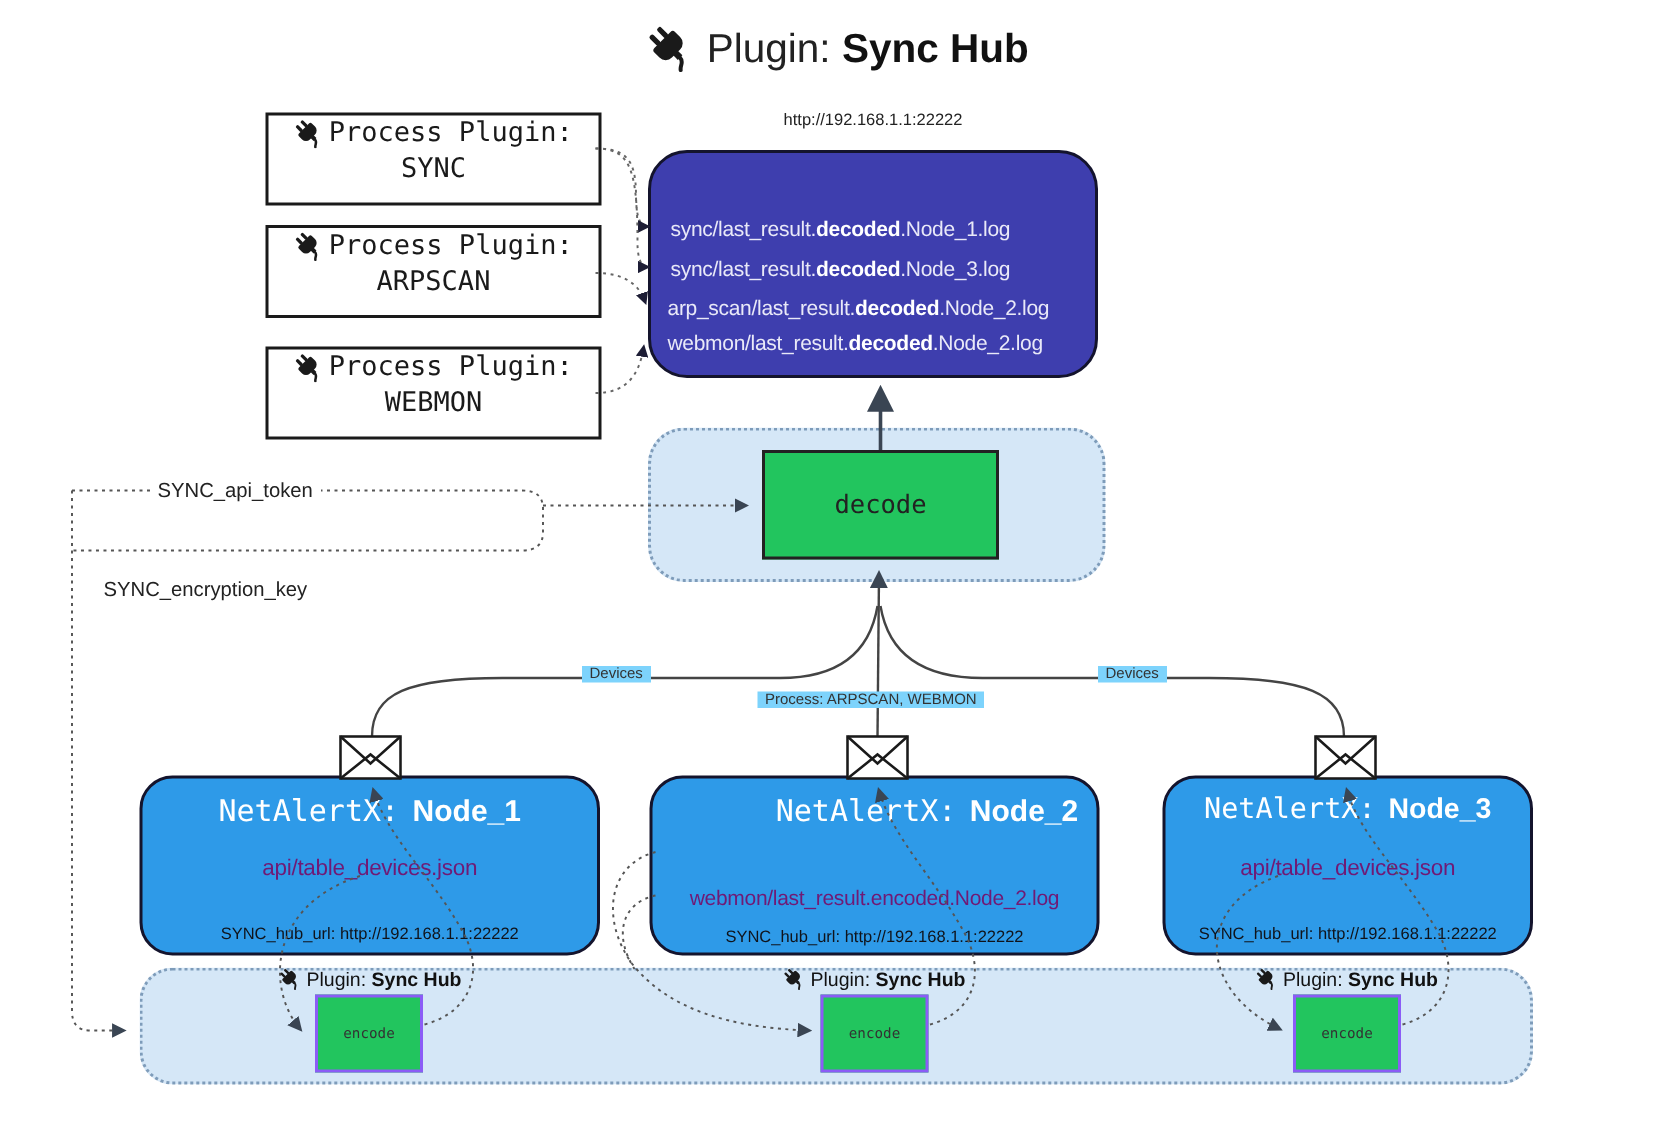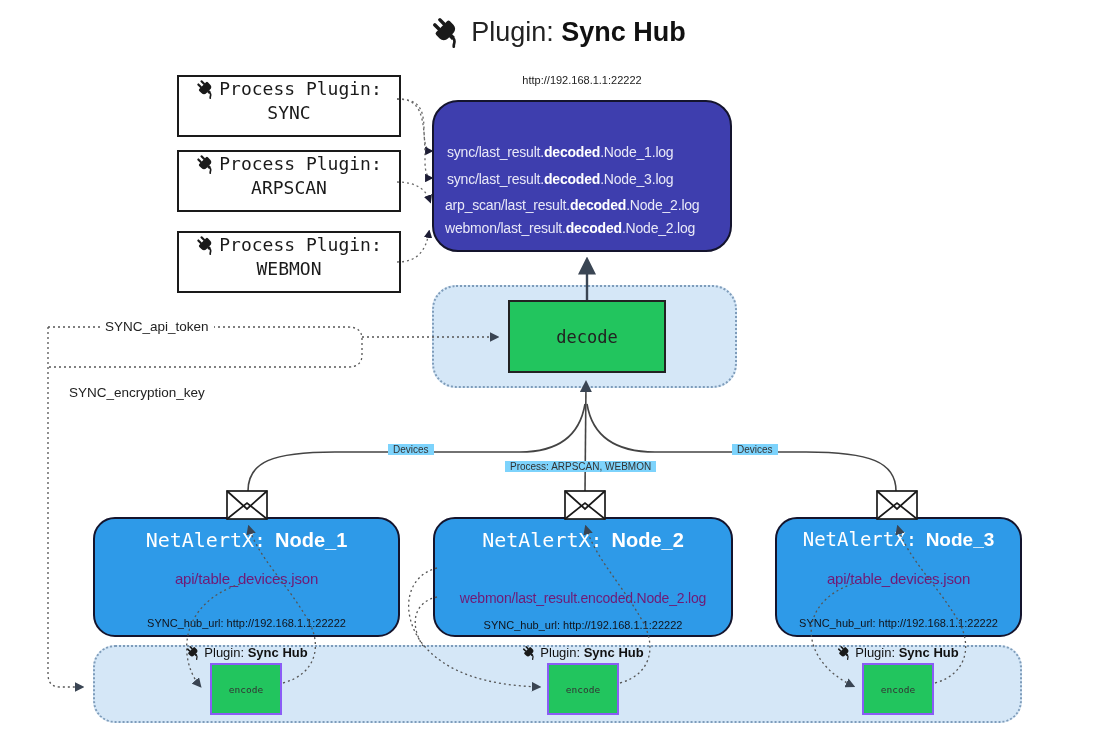--- a/index.html
+++ b/index.html
@@ -125,21 +125,21 @@
   <div class="abs elbl" style="left:388px;top:444px;">Devices</div>
   <div class="abs elbl" style="left:732px;top:444px;">Devices</div>
   <div class="abs elbl" style="left:505px;top:461px;">Process: ARPSCAN, WEBMON</div>
 
   <div class="abs node" style="left:93px;width:307px;"></div>
   <div class="abs ntitle mono" style="left:93px;width:307px;"><span>NetAlertX:</span><span class="name">Node_1</span></div>
   <div class="abs nfile" style="left:93px;top:570px;width:307px;font-size:15px;">api/table_devices.json</div>
   <div class="abs nurl" style="left:93px;top:617px;width:307px;">SYNC_hub_url: http://192.168.1.1:22222</div>
 
   <div class="abs node" style="left:433px;width:300px;"></div>
-  <div class="abs ntitle mono" style="left:433px;width:300px;"><span>NetAlertX:</span><span class="name">Node_2</span></div>
+  <div class="abs ntitle mono" style="left:433px;width:300px;padding-left:35px;"><span>NetAlertX:</span><span class="name">Node_2</span></div>
   <div class="abs nfile" style="left:433px;top:590px;width:300px;">webmon/last_result.encoded.Node_2.log</div>
   <div class="abs nurl" style="left:433px;top:619px;width:300px;">SYNC_hub_url: http://192.168.1.1:22222</div>
 
   <div class="abs node" style="left:775px;width:247px;"></div>
   <div class="abs ntitle mono" style="left:775px;width:247px;font-size:19px;"><span>NetAlertX:</span><span class="name">Node_3</span></div>
   <div class="abs nfile" style="left:775px;top:570px;width:247px;font-size:15px;">api/table_devices.json</div>
   <div class="abs nurl" style="left:775px;top:617px;width:247px;">SYNC_hub_url: http://192.168.1.1:22222</div>
 
   <div class="abs panel epanel"></div>
 

